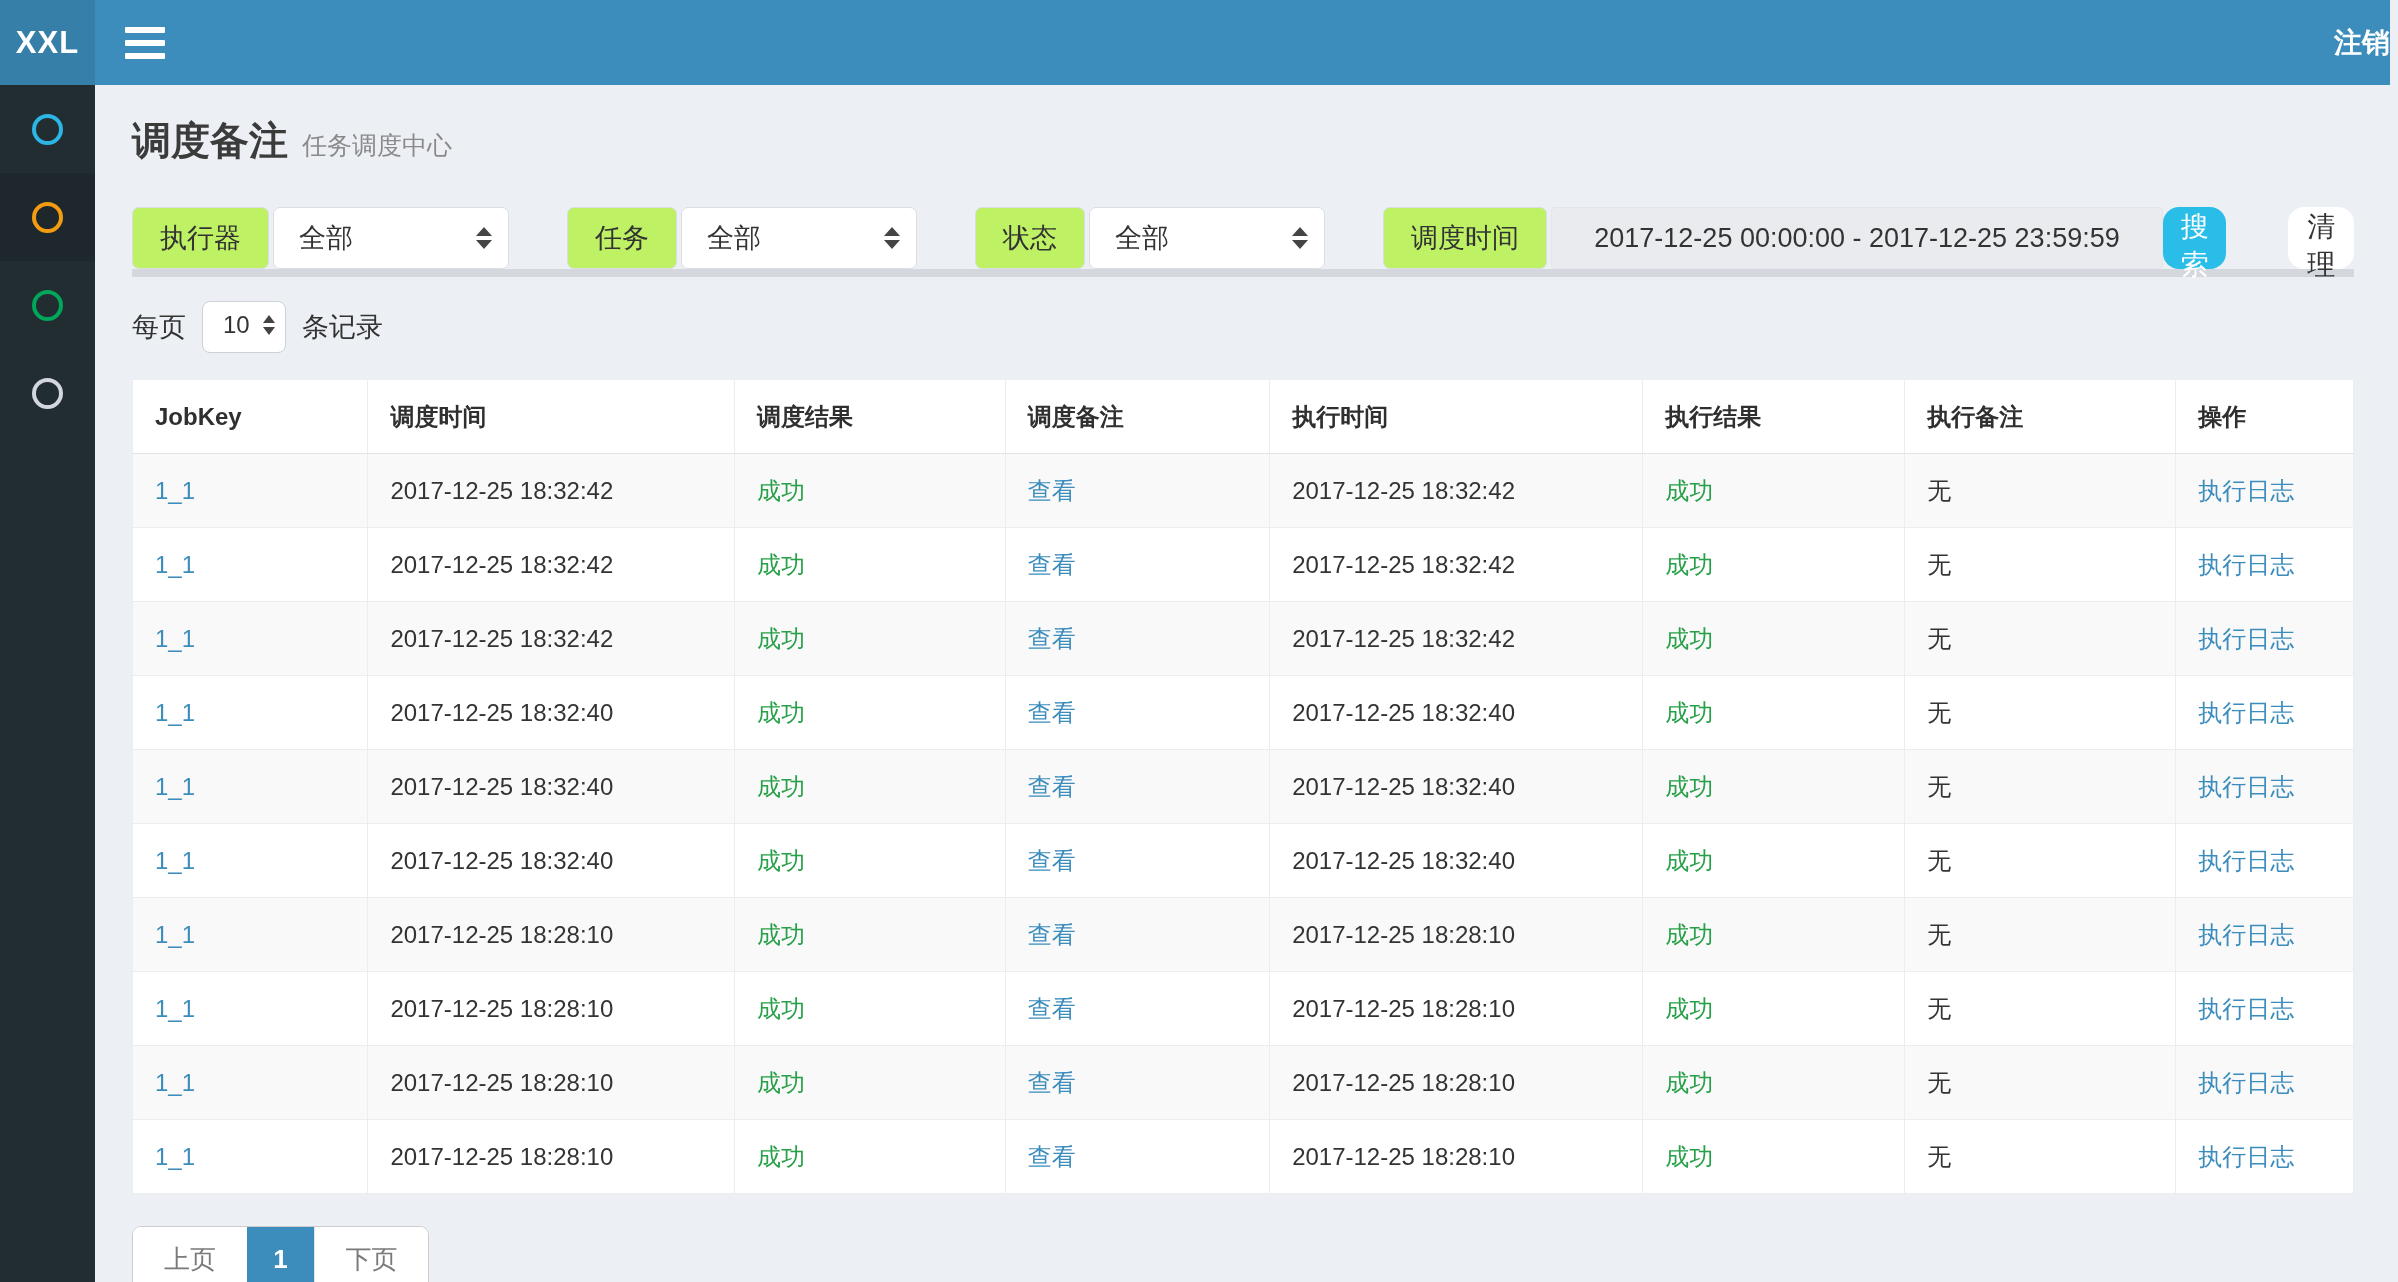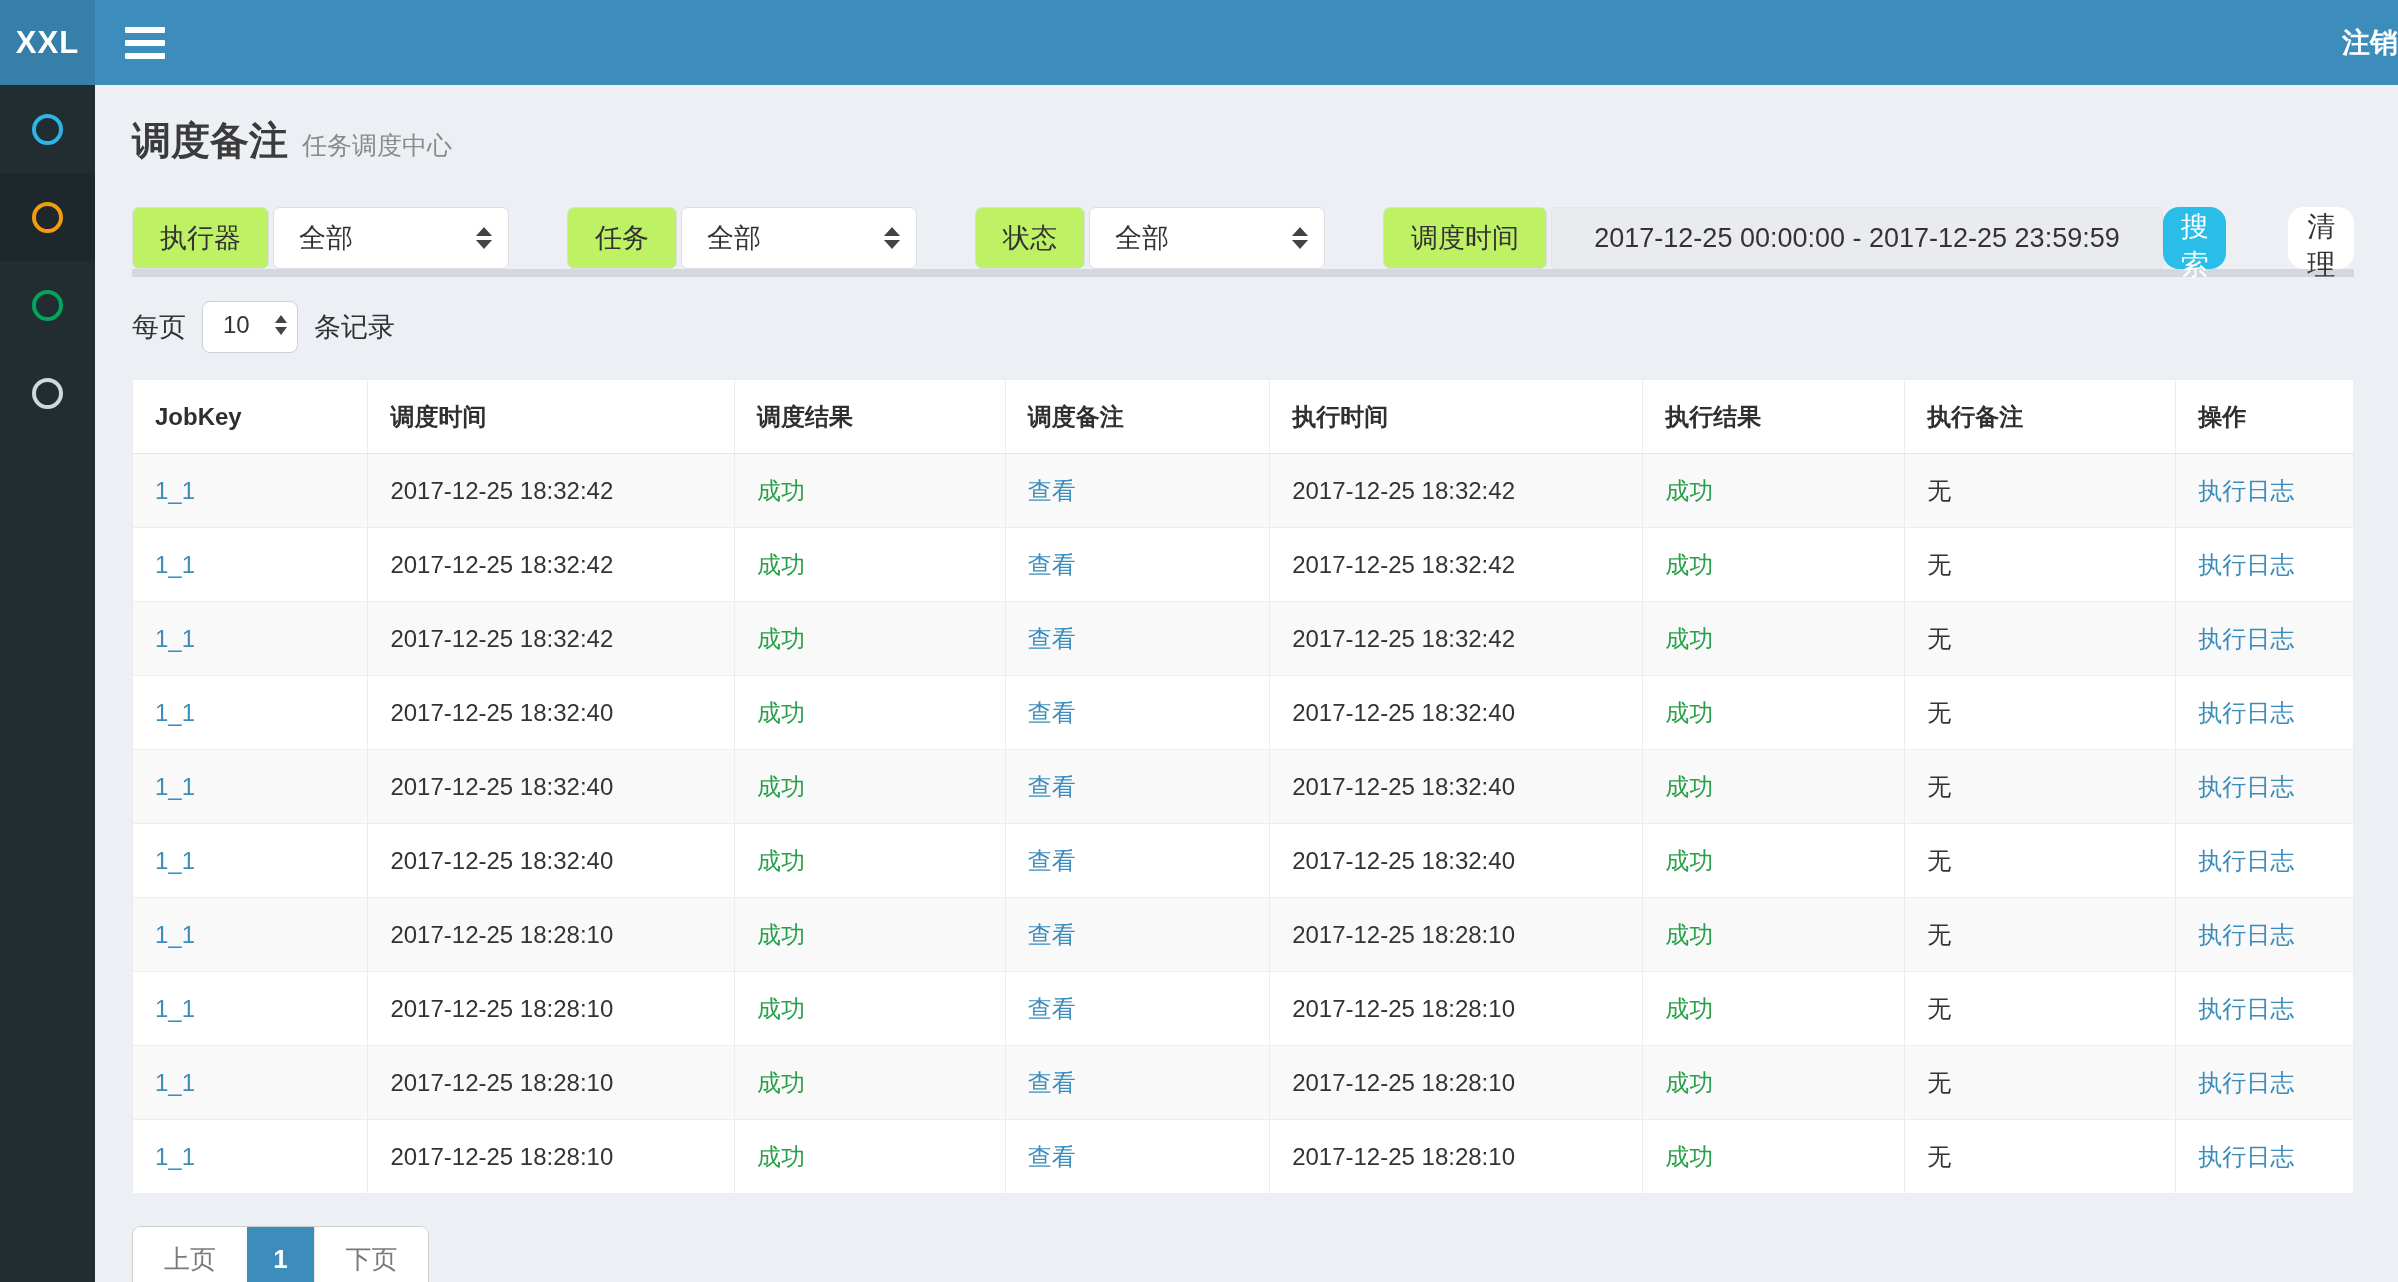--- a/index.html
+++ b/index.html
@@ -4,21 +4,21 @@
 <style>
   * { box-sizing: border-box; }
   html,body { margin:0; padding:0; }
   body {
     width:2398px; height:1282px; overflow:hidden;
     background:#ecf0f5;
     font-family:"Liberation Sans","DejaVu Sans",sans-serif;
     color:#333;
   }
   
-  .navbar { position:fixed; top:0; left:0; right:0; height:85px; background:var(--navbar,#3c8dbc); display:flex; align-items:stretch; z-index:20; }
+  .navbar { position:fixed; top:0; left:0; right:8px; height:85px; background:var(--navbar,#3c8dbc); display:flex; align-items:stretch; z-index:20; }
   .logo { width:95px; background:var(--logo-bg,#367fa9); color:#fff; font-weight:bold; font-size:31px; letter-spacing:1px; display:flex; align-items:center; justify-content:center; }
   .hamburger { width:100px; display:flex; flex-direction:column; align-items:center; justify-content:center; gap:7px; cursor:pointer; }
   .hamburger span { display:block; width:40px; height:6px; background:#fff; border-radius:1px; }
   .logout { margin-left:auto; display:flex; align-items:center; color:#fff; font-size:28px; font-weight:600; cursor:pointer; }
   
   .sidebar { position:fixed; top:85px; left:0; bottom:0; width:95px; background:#222d32; z-index:10; }
   .side-item { height:88px; display:flex; align-items:center; justify-content:center; cursor:pointer; }
   .side-item.active { background:#1e282c; }
   .circle-icon { width:31px; height:31px; border-radius:50%; border:4.5px solid currentColor; }
   
@@ -35,21 +35,21 @@
   .stepper i { width:0; height:0; border-left:8px solid transparent; border-right:8px solid transparent; }
   .stepper .up { border-bottom:9px solid #444; }
   .stepper .down { border-top:9px solid #444; }
   .daterange { background:#e9ebee; border:1px solid #e2e5e9; border-radius:4px; display:flex; align-items:center; justify-content:center; font-size:27px; color:#333; width:612px; white-space:nowrap; }
   .btn { border:none; border-radius:16px; font-size:28px; cursor:pointer; font-family:inherit; }
   .btn-search { margin-left:auto; width:128px; background:var(--search-btn,#29bde8); color:#fff; }
   .btn-clear { margin-left:62px; width:133px; background:#fff; color:#333; }
   .filter-shadow { height:8px; background:#d4d8de; }
   
   .pagesize-row { display:flex; align-items:center; margin-top:24px; font-size:27px; color:#333; gap:16px; }
-  .pagesize-select { width:96px; height:52px; background:#fff; border:1px solid #ccd2d8; border-radius:8px; display:flex; align-items:center; justify-content:space-between; padding:0 10px 4px 20px; font-size:24px; cursor:pointer; }
+  .pagesize-select { width:84px; height:52px; background:#fff; border:1px solid #ccd2d8; border-radius:8px; display:flex; align-items:center; justify-content:space-between; padding:0 10px 4px 20px; font-size:24px; cursor:pointer; }
   .pagesize-select .stepper i { border-left-width:6px; border-right-width:6px; }
   .pagesize-select .stepper .up { border-bottom-width:8px; }
   .pagesize-select .stepper .down { border-top-width:8px; }
   
   .table-wrap { margin-top:26px; }
   table { width:100%; border-collapse:collapse; background:#fff; font-size:24px; color:#333; table-layout:fixed; }
   th, td { border:1px solid #ecedee; text-align:left; padding:0 8px 0 22px; height:74px; overflow:hidden; white-space:nowrap; }
   th { font-weight:bold; color:#2f2f2f; background:#fff; border-bottom:1px solid #e2e5e7; }
   tbody tr:nth-child(odd) td { background:#f9f9f9; }
   a.link { color:var(--link,#3c8dbc); text-decoration:none; cursor:pointer; }

